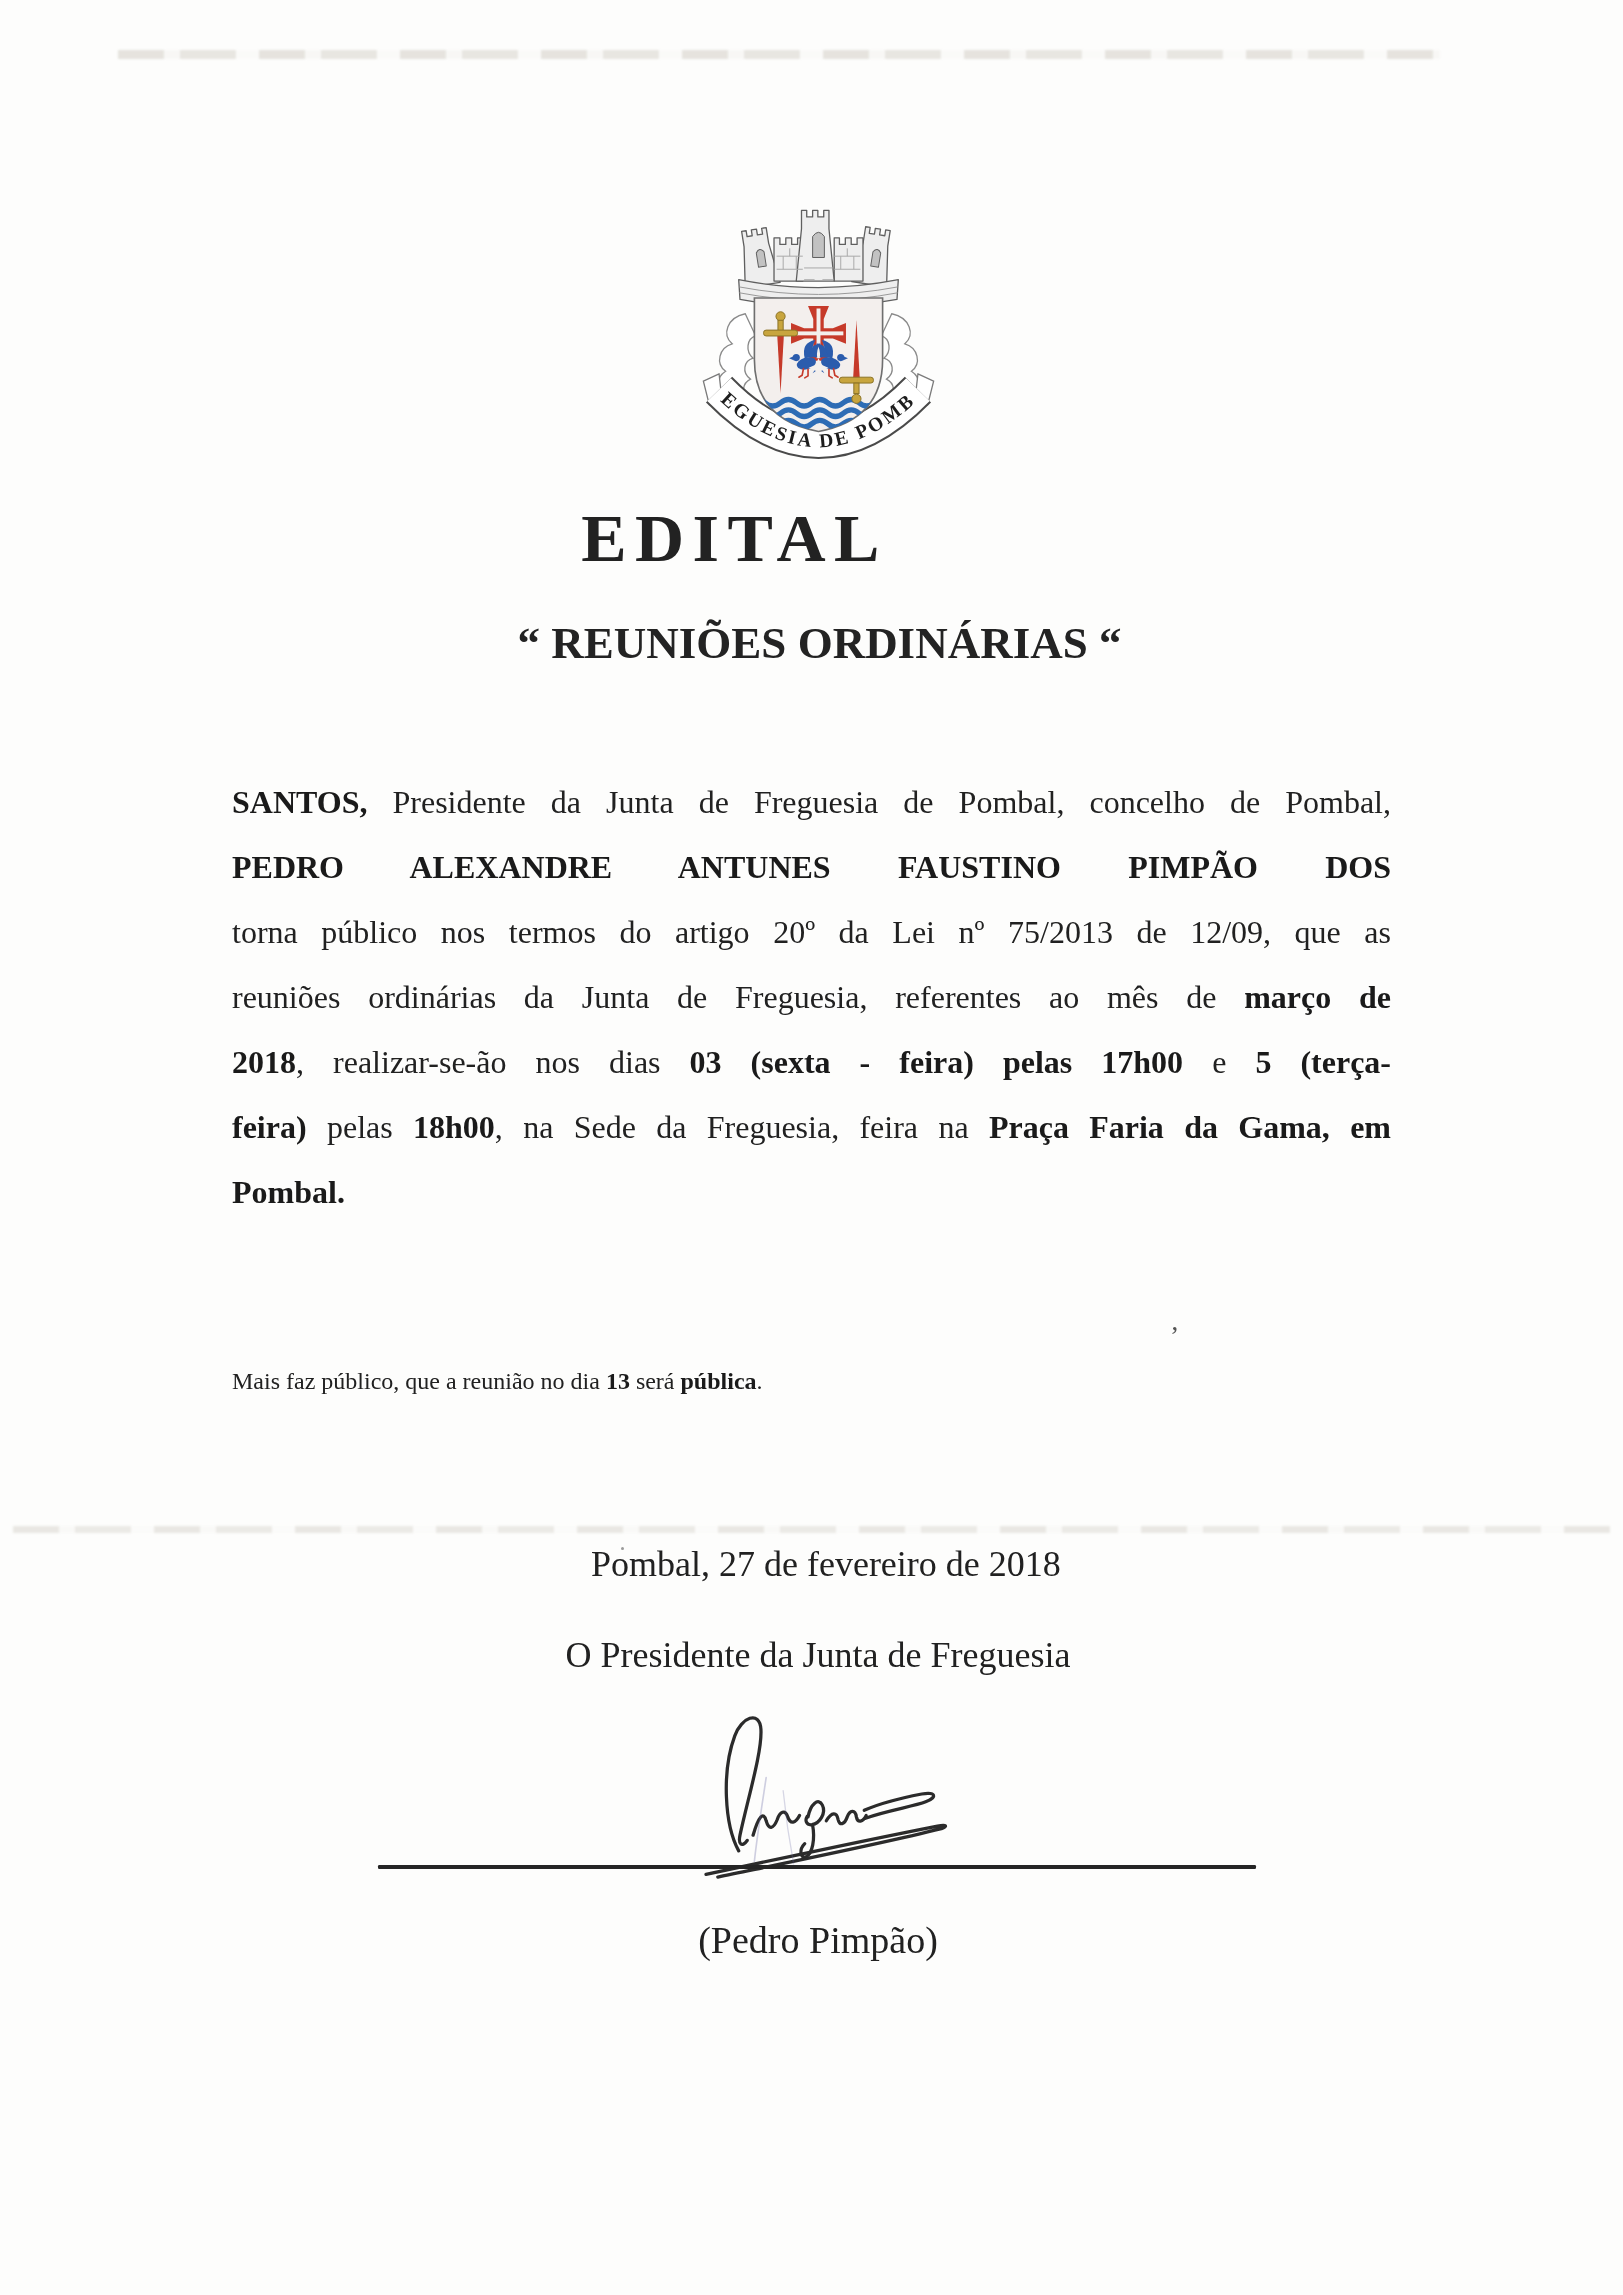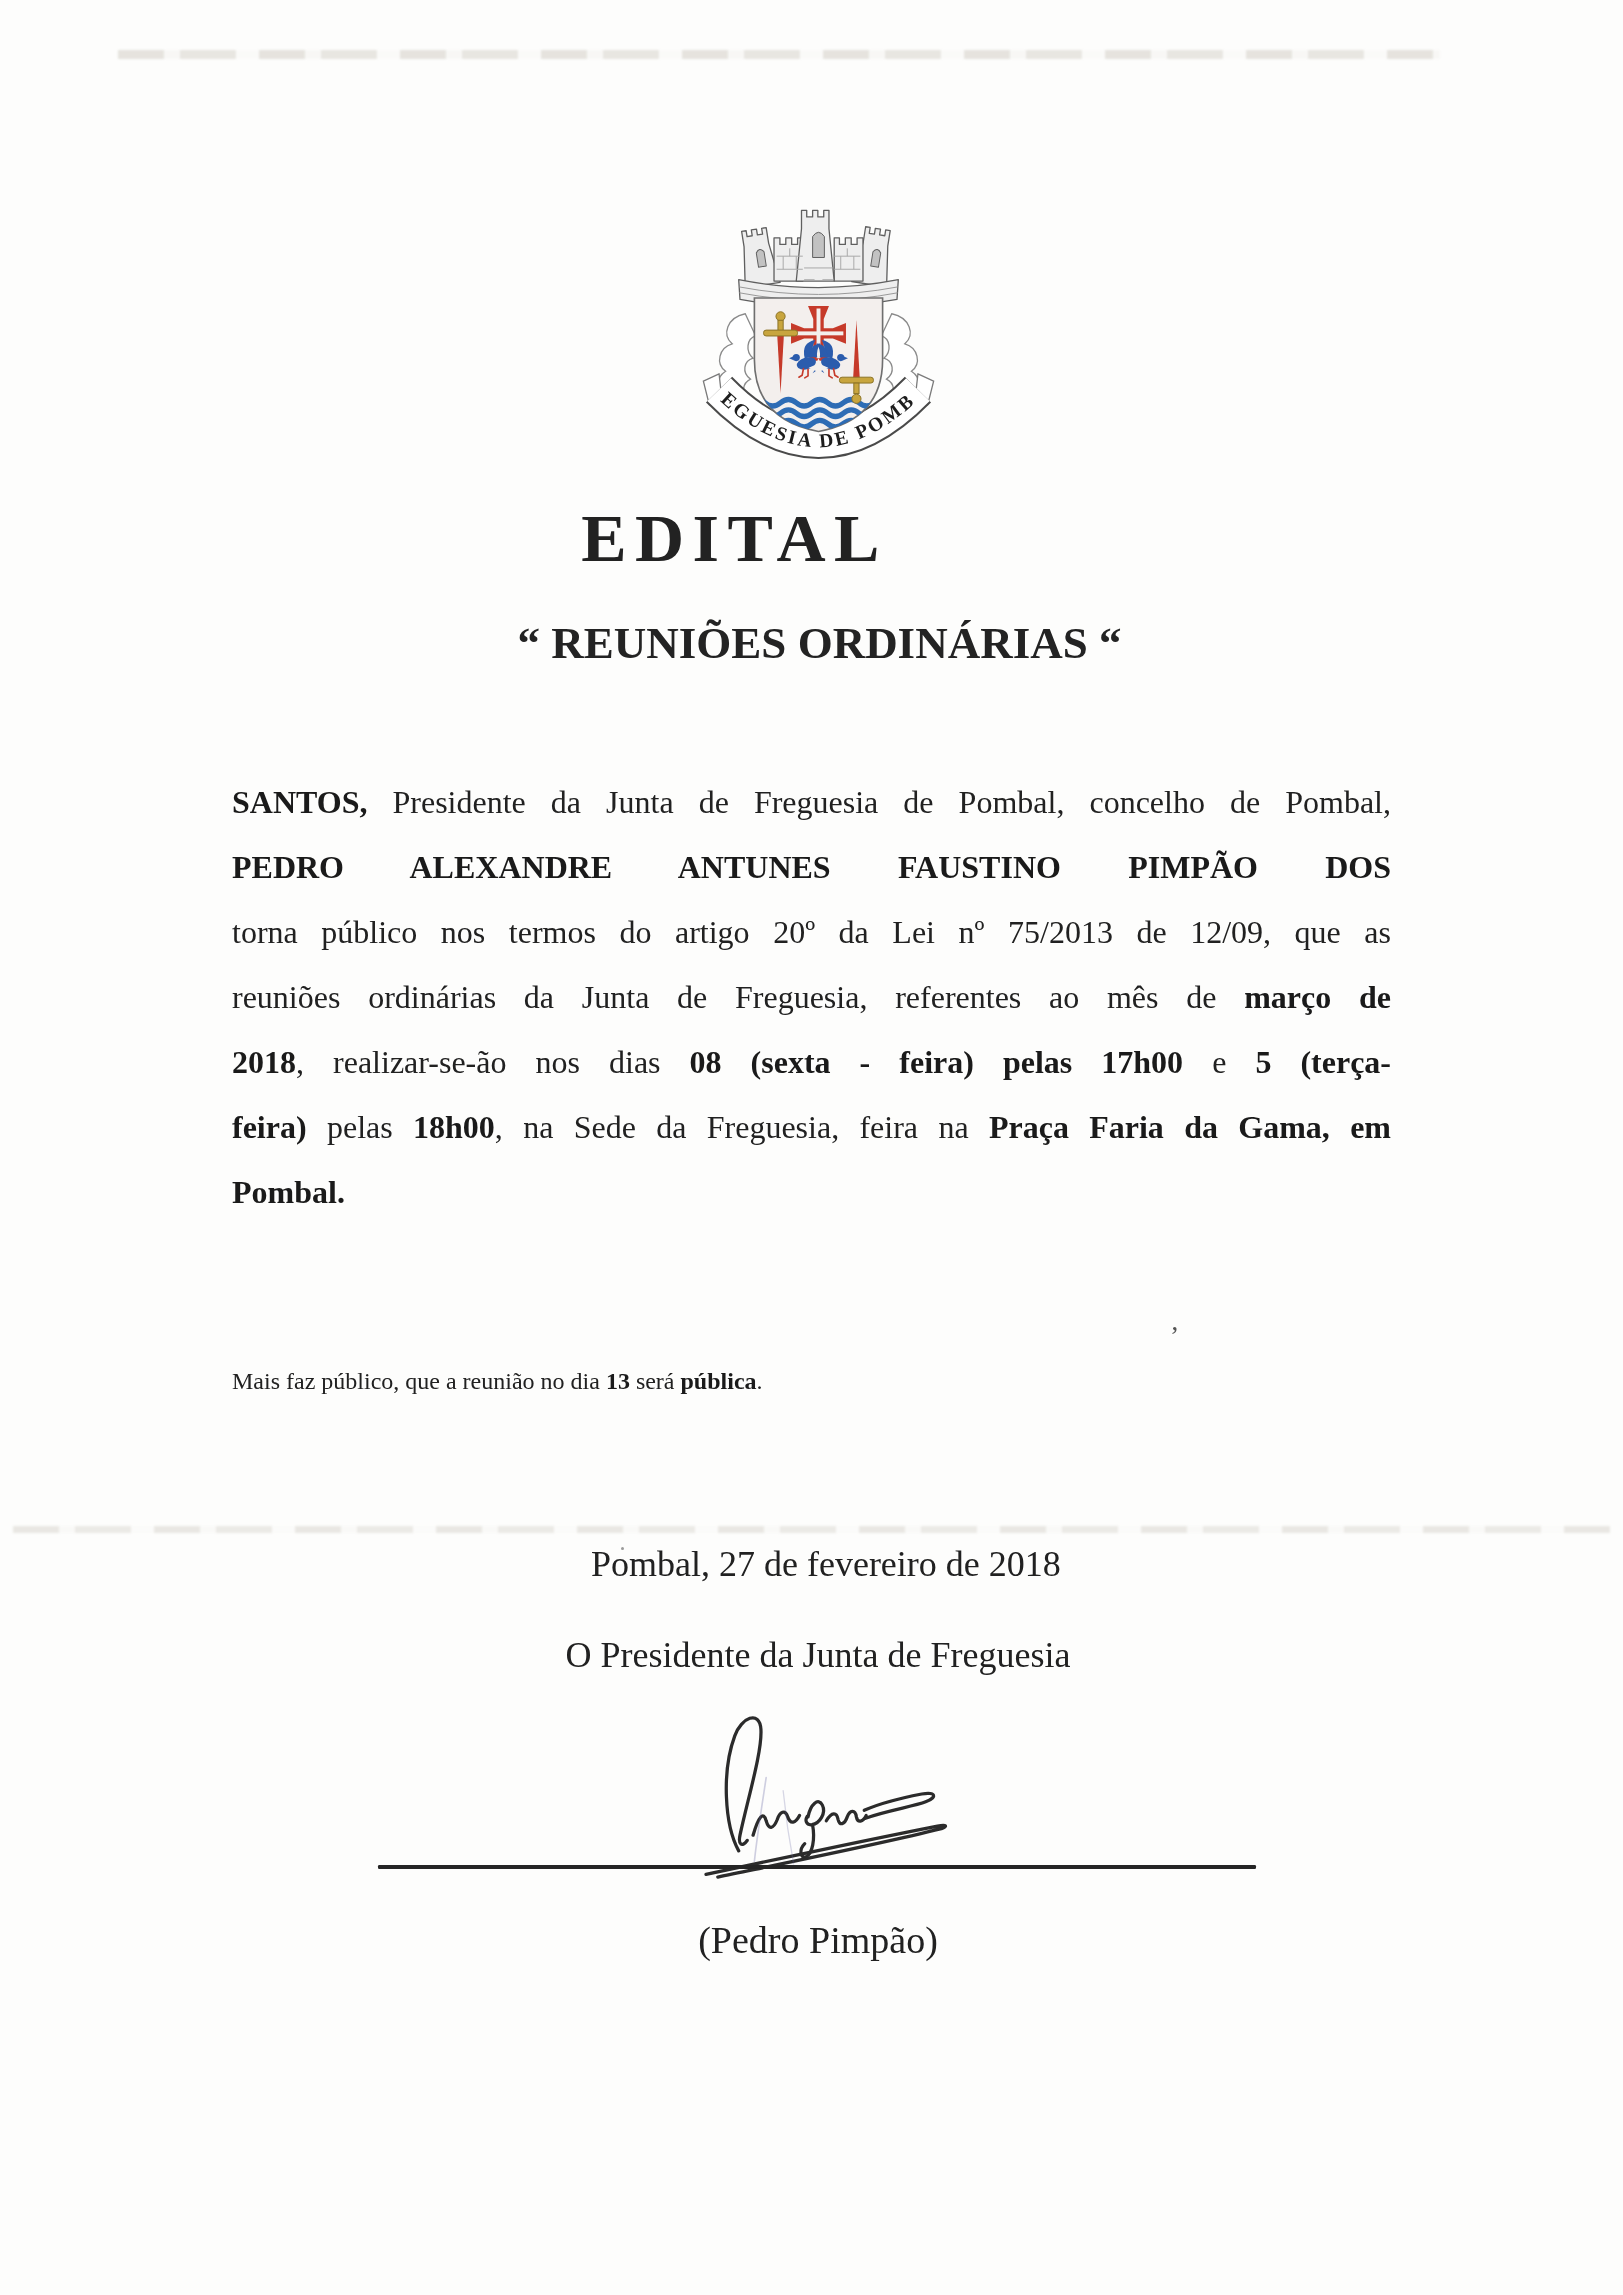--- a/index.html
+++ b/index.html
@@ -191,21 +191,21 @@
   </div>
 
   <h1 class="title">EDITAL</h1>
   <h2 class="subtitle">“ REUNIÕES ORDINÁRIAS “</h2>
 
   <div class="body-text">
     <div class="line"><span class="seg bd">SANTOS,</span><span class="seg"> Presidente da Junta de Freguesia de Pombal, concelho de Pombal,</span></div>
     <div class="line"><span class="seg bd">PEDRO ALEXANDRE ANTUNES FAUSTINO PIMPÃO DOS</span></div>
     <div class="line"><span class="seg">torna público nos termos do artigo 20º da Lei nº 75/2013 de 12/09, que as</span></div>
     <div class="line"><span class="seg">reuniões ordinárias da Junta de Freguesia, referentes ao mês de </span><span class="seg bd">março de</span></div>
-    <div class="line"><span class="seg bd">2018</span><span class="seg">, realizar-se-ão nos dias </span><span class="seg bd">08 (sexta - feira) pelas 17h00</span><span class="seg"> e </span><span class="seg bd">5 (terça-</span></div>
+    <div class="line"><span class="seg bd">2018</span><span class="seg">, realizar-se-ão nos dias </span><span class="seg bd">03 (sexta - feira) pelas 17h00</span><span class="seg"> e </span><span class="seg bd">5 (terça-</span></div>
     <div class="line"><span class="seg bd">feira)</span><span class="seg"> pelas </span><span class="seg bd">18h00</span><span class="seg">, na Sede da Freguesia, feira na </span><span class="seg bd">Praça Faria da Gama, em</span></div>
     <div class="line last"><span class="seg bd">Pombal.</span></div>
   </div>
 
   <div class="stray-mark">’</div>
 
   <div class="notice"><span class="seg">Mais faz público, que a reunião no dia </span><span class="seg bd">13</span><span class="seg"> será </span><span class="seg bd">pública</span><span class="seg">.</span></div>
 
   <div class="scan-band band2"></div>
   <div class="dot-artifact"></div>

